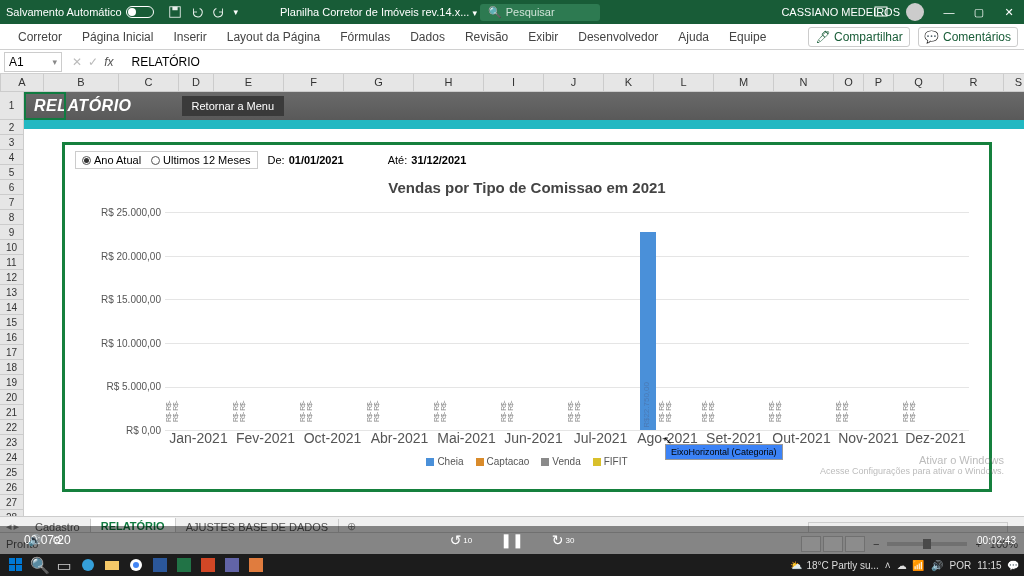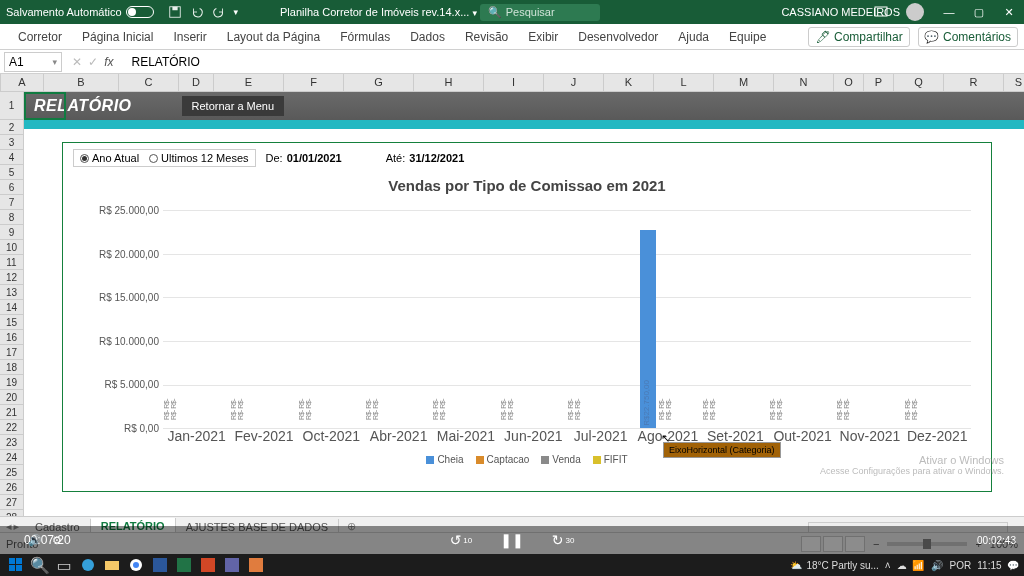--- a/index.html
+++ b/index.html
@@ -48,21 +48,21 @@
 .sheet { flex: 1; position: relative; }
 
 
 .report-band { height: 28px; background: linear-gradient(#6a6a6a,#595959); display: flex; align-items: center; padding-left: 10px; }
 .report-title { color: #fff; font-size: 16px; font-weight: bold; font-style: italic; letter-spacing: 0.5px;}
 .menu-btn { margin-left: 50px; background: #3a3a3a; color: #fff; font-size: 11px; padding: 4px 10px; border: none; }
 .sel-ind { position:absolute; left:0; top:0; width:42px; height:28px; border:2px solid #107c41; pointer-events:none; z-index:5;}
 .teal-band { height: 9px; background: #22b8c2; }
 
 
-.chart-shell { position: absolute; left: 38px; top: 50px; width: 930px; height: 350px; background: #fff; border: 1px solid #15803d; }
+.chart-shell { position: absolute; left: 38px; top: 50px; width: 930px; height: 350px; background: #fff; border: 3px solid #15803d; }
 .period-row { display: flex; align-items: center; padding: 6px 10px; font-size: 11px; gap: 4px; }
 .radio-grp { border: 1px solid #ccc; padding: 2px 6px; display: flex; gap: 10px; align-items:center;}
 .radio-item { display:flex; align-items:center; gap:3px;}
 .radio-dot { width:9px; height:9px; border:1px solid #555; border-radius:50%; display:inline-block; position:relative;}
 .radio-dot.on::after { content:''; width:5px; height:5px; background:#333; border-radius:50%; position:absolute; left:1px; top:1px;}
 .de-lbl { margin-left: 6px; }
 .date-val { font-weight: bold; }
 .ate-lbl { margin-left: 40px; }
 .chart-title { text-align: center; font-size: 15px; font-weight: bold; margin: 4px 0 16px; color:#444;}
 .plot { position: relative; height: 240px; margin: 0 20px; }
@@ -72,21 +72,21 @@
 .x-axis { position: absolute; left: 80px; right: 0; bottom: 0; height: 22px; display: flex; }
 .x-tick { flex: 1; text-align: center; font-size: 14px; color: #555; }
 .bars { position: absolute; left: 80px; right: 0; top: 0; bottom: 22px; display: flex; }
 .bar-group { flex: 1; position: relative; }
 .big-bar { position: absolute; bottom: 0; left: 6px; width: 16px; background: #4a90d9; }
 .bar-lbl { position: absolute; bottom: 2px; left: 8px; font-size: 8px; color: #4a7ab5; writing-mode: vertical-rl; transform: rotate(180deg); }
 .tiny-lbls { position: absolute; bottom: 8px; left: 0; right: 4px; font-size: 7px; color: #888; display: flex; justify-content: flex-end; gap: 1px; letter-spacing: -0.5px;}
 .legend-row { text-align: center; font-size: 10px; color: #555; padding: 4px 0; }
 .leg-item { display: inline-flex; align-items: center; gap: 3px; margin: 0 6px; }
 .leg-sw { width: 8px; height: 8px; display: inline-block; }
-.tooltip { position: absolute; background: #a16207; border: 1px solid #999; font-size: 9px; padding: 2px 5px; }
+.tooltip { position: absolute; background: #3b82f6; border: 1px solid #999; font-size: 9px; padding: 2px 5px; }
 
 
 .sheet-tabs-row { position: absolute; bottom: 22px; left: 0; right: 0; height: 20px; background: #f0f0f0; display: flex; align-items: center; font-size: 11px; border-top: 1px solid #ccc; }
 .nav-arrows { padding: 0 6px; color: #888; display:flex; gap:2px;}
 .sheet-tab { padding: 2px 10px; border-right: 1px solid #ccc; color: #555; cursor:pointer; }
 .sheet-tab.active { background: #fff; border-bottom: 2px solid #107c41; color: #107c41; font-weight: bold; }
 .add-sheet { padding: 0 8px; color: #888; }
 .scroll-track { position:absolute; right:16px; bottom:22px; height:14px; width:200px; background:#eee; border:1px solid #ccc;}
 
 

